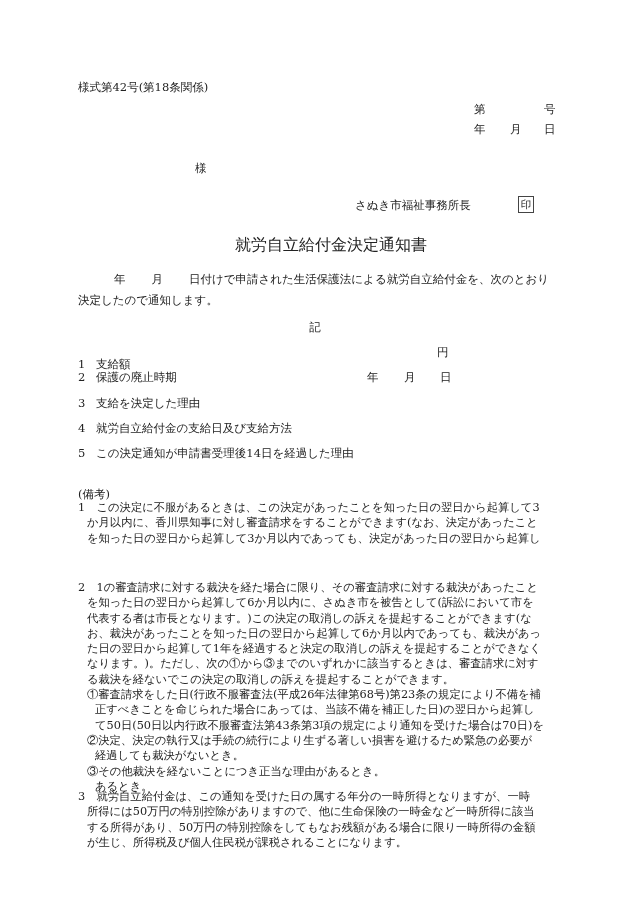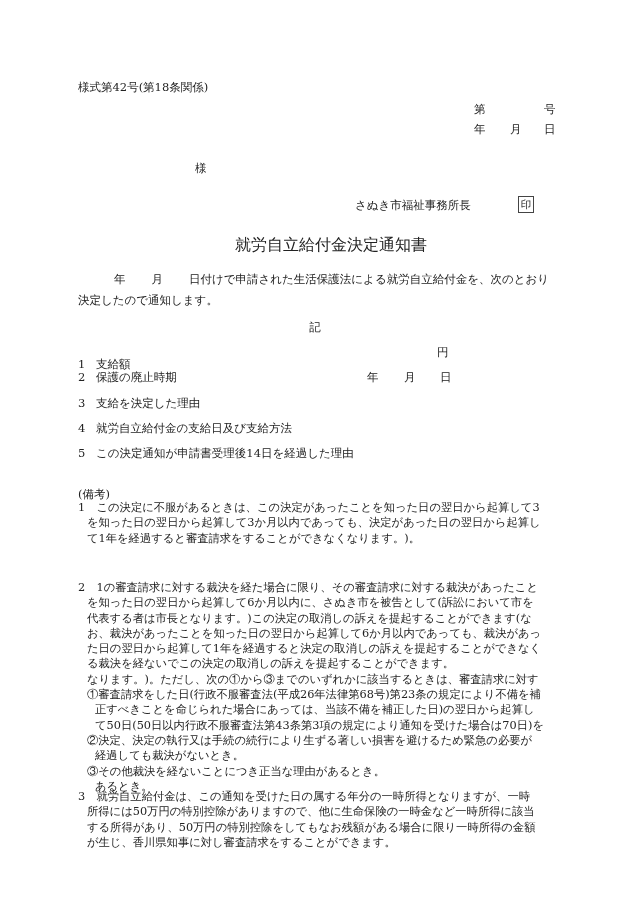--- a/index.html
+++ b/index.html
@@ -74,39 +74,39 @@
 <div class="abs item-2-d">日</div>
 
 <div class="abs item item-3"><span class="n">3</span><span>支給を決定した理由</span></div>
 <div class="abs item item-4"><span class="n">4</span><span>就労自立給付金の支給日及び支給方法</span></div>
 <div class="abs item item-5"><span class="n">5</span><span>この決定通知が申請書受理後14日を経過した理由</span></div>
 
 <div class="abs remarks-title">(備考)</div>
 
 <div class="note note1">
   <div class="row">1　この決定に不服があるときは、この決定があったことを知った日の翌日から起算して3</div>
+  <div class="row ind">か月以内に、香川県知事に対し審査請求をすることができます(なお、決定があったこと</div>
   <div class="row ind">を知った日の翌日から起算して3か月以内であっても、決定があった日の翌日から起算し</div>
-  <div class="row ind">て1年を経過すると審査請求をすることができなくなります。)。</div>
 </div>
 
 <div class="note note2">
   <div class="row">2　1の審査請求に対する裁決を経た場合に限り、その審査請求に対する裁決があったこと</div>
   <div class="row ind">を知った日の翌日から起算して6か月以内に、さぬき市を被告として(訴訟において市を</div>
   <div class="row ind">代表する者は市長となります。)この決定の取消しの訴えを提起することができます(な</div>
   <div class="row ind">お、裁決があったことを知った日の翌日から起算して6か月以内であっても、裁決があっ</div>
   <div class="row ind">た日の翌日から起算して1年を経過すると決定の取消しの訴えを提起することができなく</div>
+  <div class="row ind">なります。)。ただし、次の①から③までのいずれかに該当するときは、審査請求に対す</div>
   <div class="row ind">る裁決を経ないでこの決定の取消しの訴えを提起することができます。</div>
-  <div class="row ind">なります。)。ただし、次の①から③までのいずれかに該当するときは、審査請求に対す</div>
   <div class="row ind">①審査請求をした日(行政不服審査法(平成26年法律第68号)第23条の規定により不備を補</div>
   <div class="row ind2">正すべきことを命じられた場合にあっては、当該不備を補正した日)の翌日から起算し</div>
   <div class="row ind2">て50日(50日以内行政不服審査法第43条第3項の規定により通知を受けた場合は70日)を</div>
   <div class="row ind">②決定、決定の執行又は手続の続行により生ずる著しい損害を避けるため緊急の必要が</div>
   <div class="row ind2">経過しても裁決がないとき。</div>
   <div class="row ind">③その他裁決を経ないことにつき正当な理由があるとき。</div>
   <div class="row ind2">あるとき。</div>
 </div>
 
 <div class="note note3">
   <div class="row">3　就労自立給付金は、この通知を受けた日の属する年分の一時所得となりますが、一時</div>
   <div class="row ind">所得には50万円の特別控除がありますので、他に生命保険の一時金など一時所得に該当</div>
   <div class="row ind">する所得があり、50万円の特別控除をしてもなお残額がある場合に限り一時所得の金額</div>
-  <div class="row ind">が生じ、香川県知事に対し審査請求をすることができます。</div>
+  <div class="row ind">が生じ、所得税及び個人住民税が課税されることになります。</div>
 </div>
 
 </body></html>

